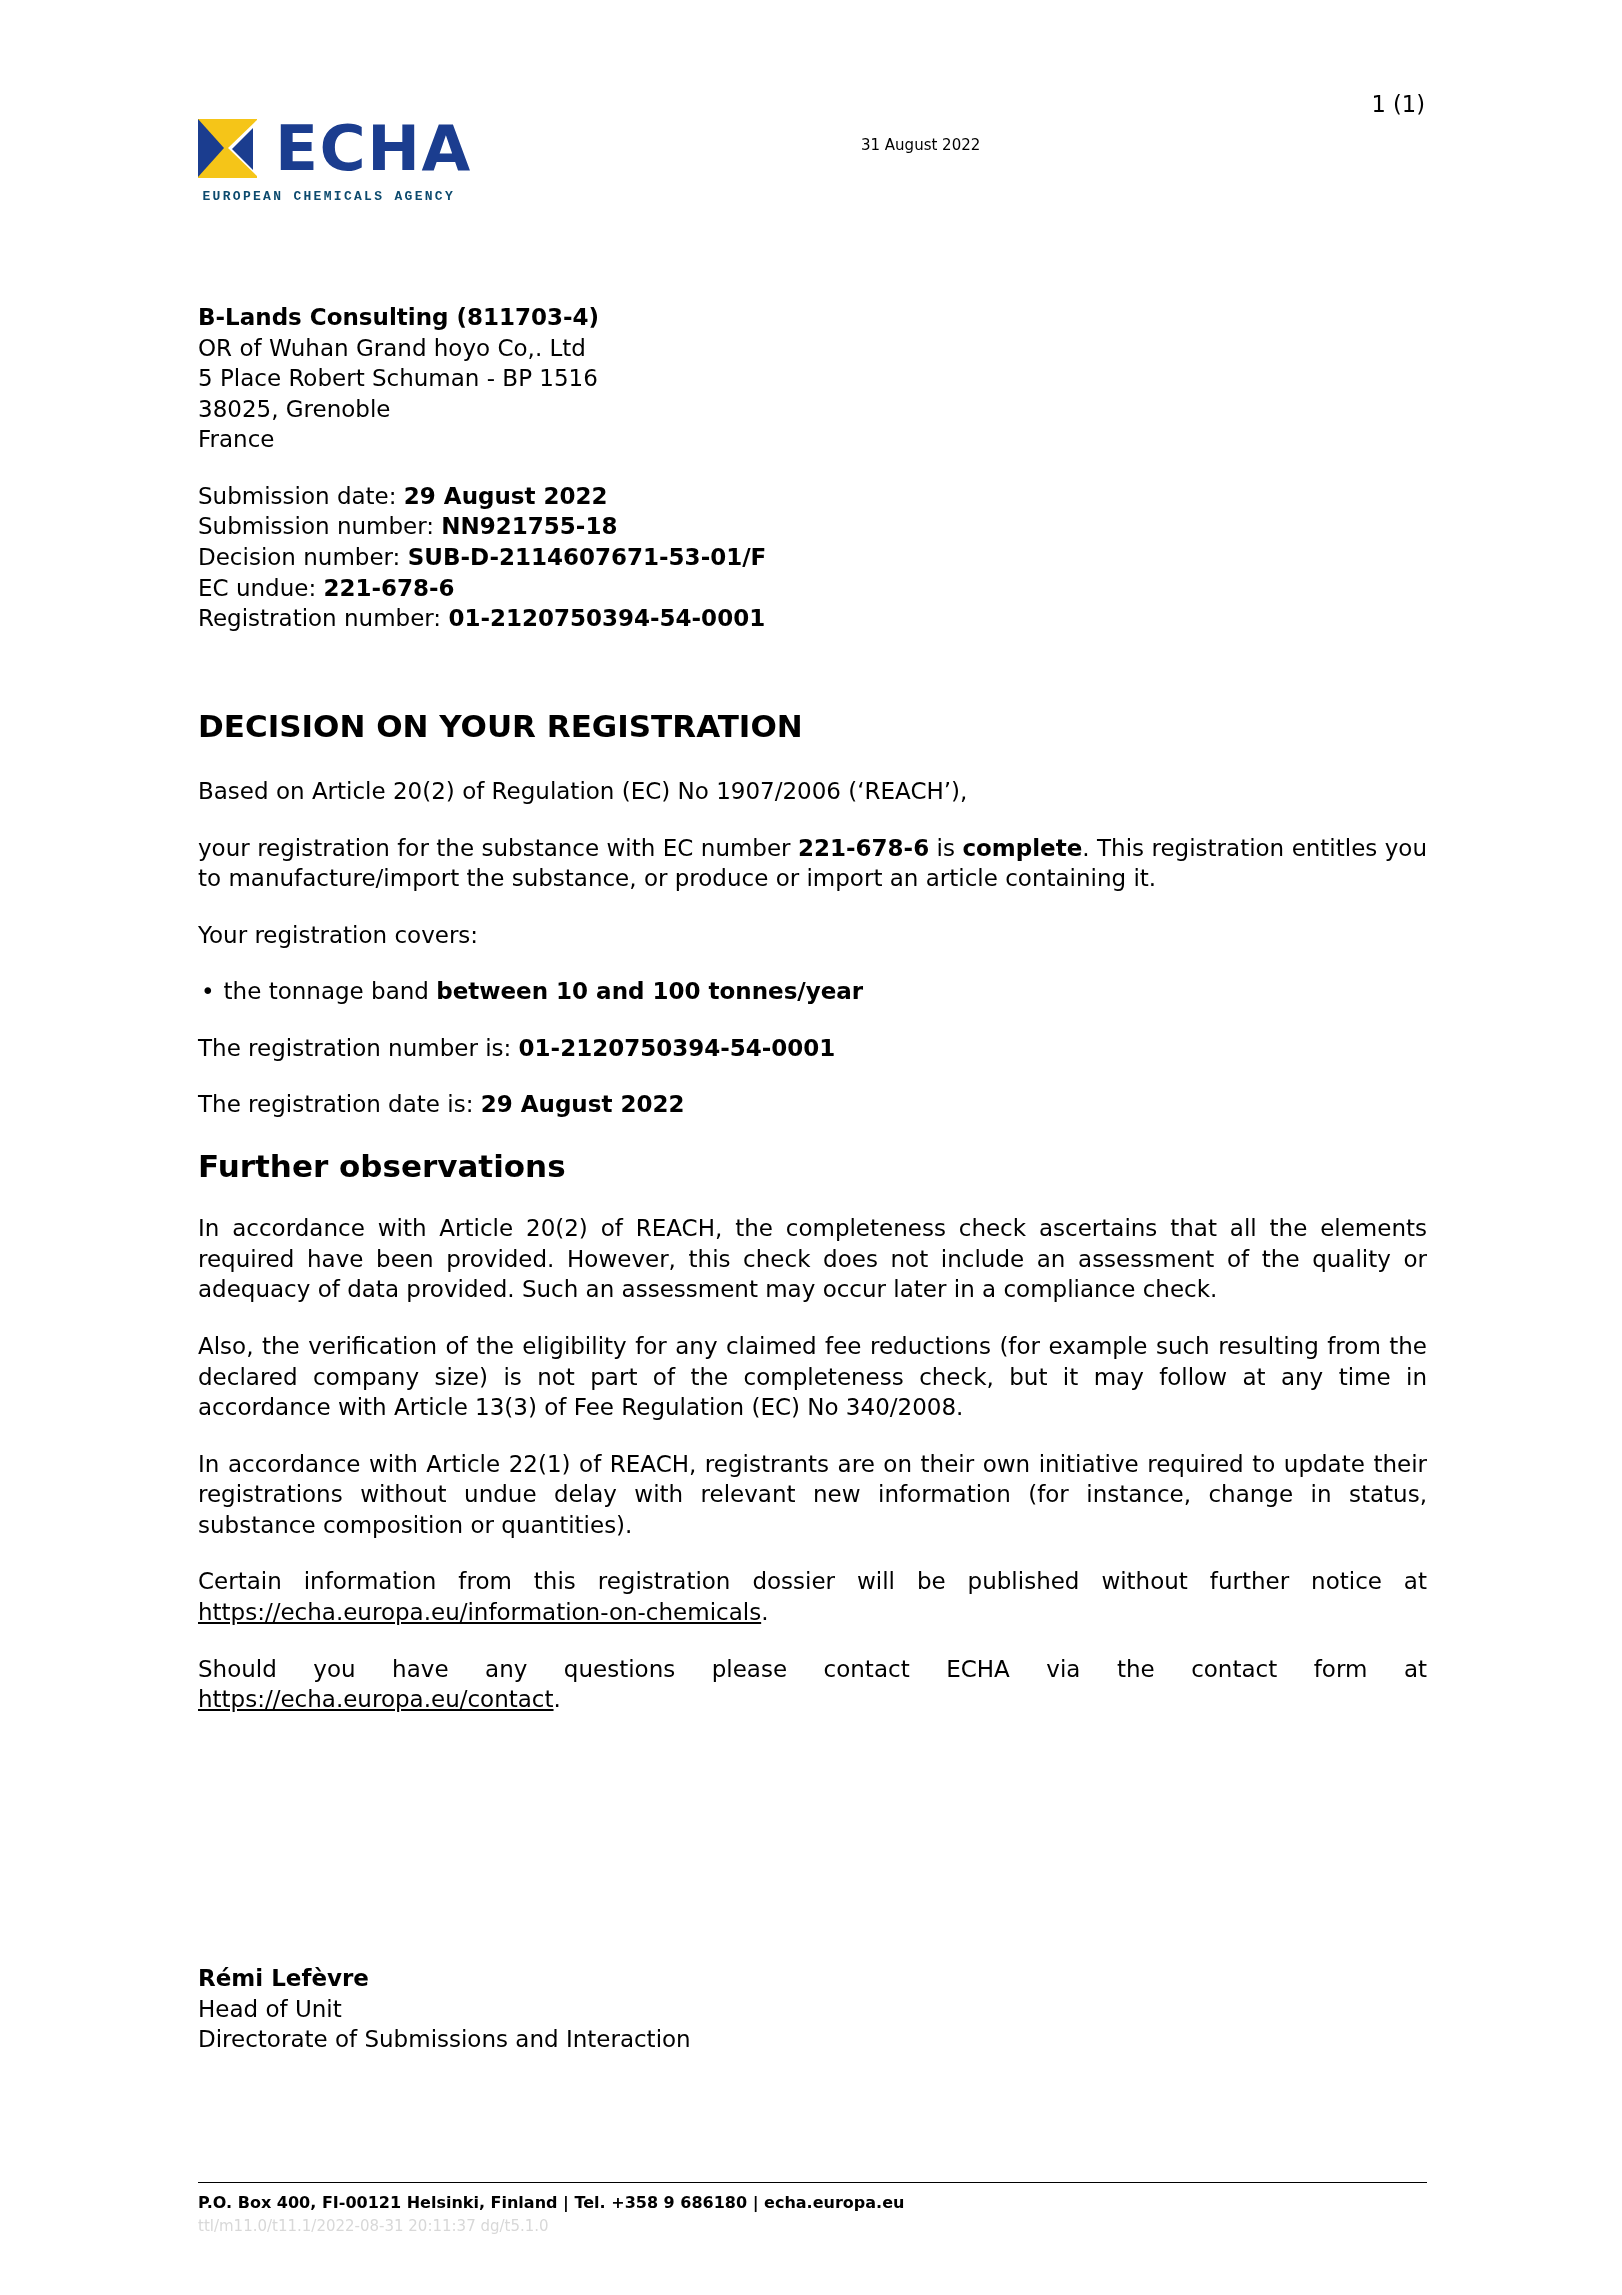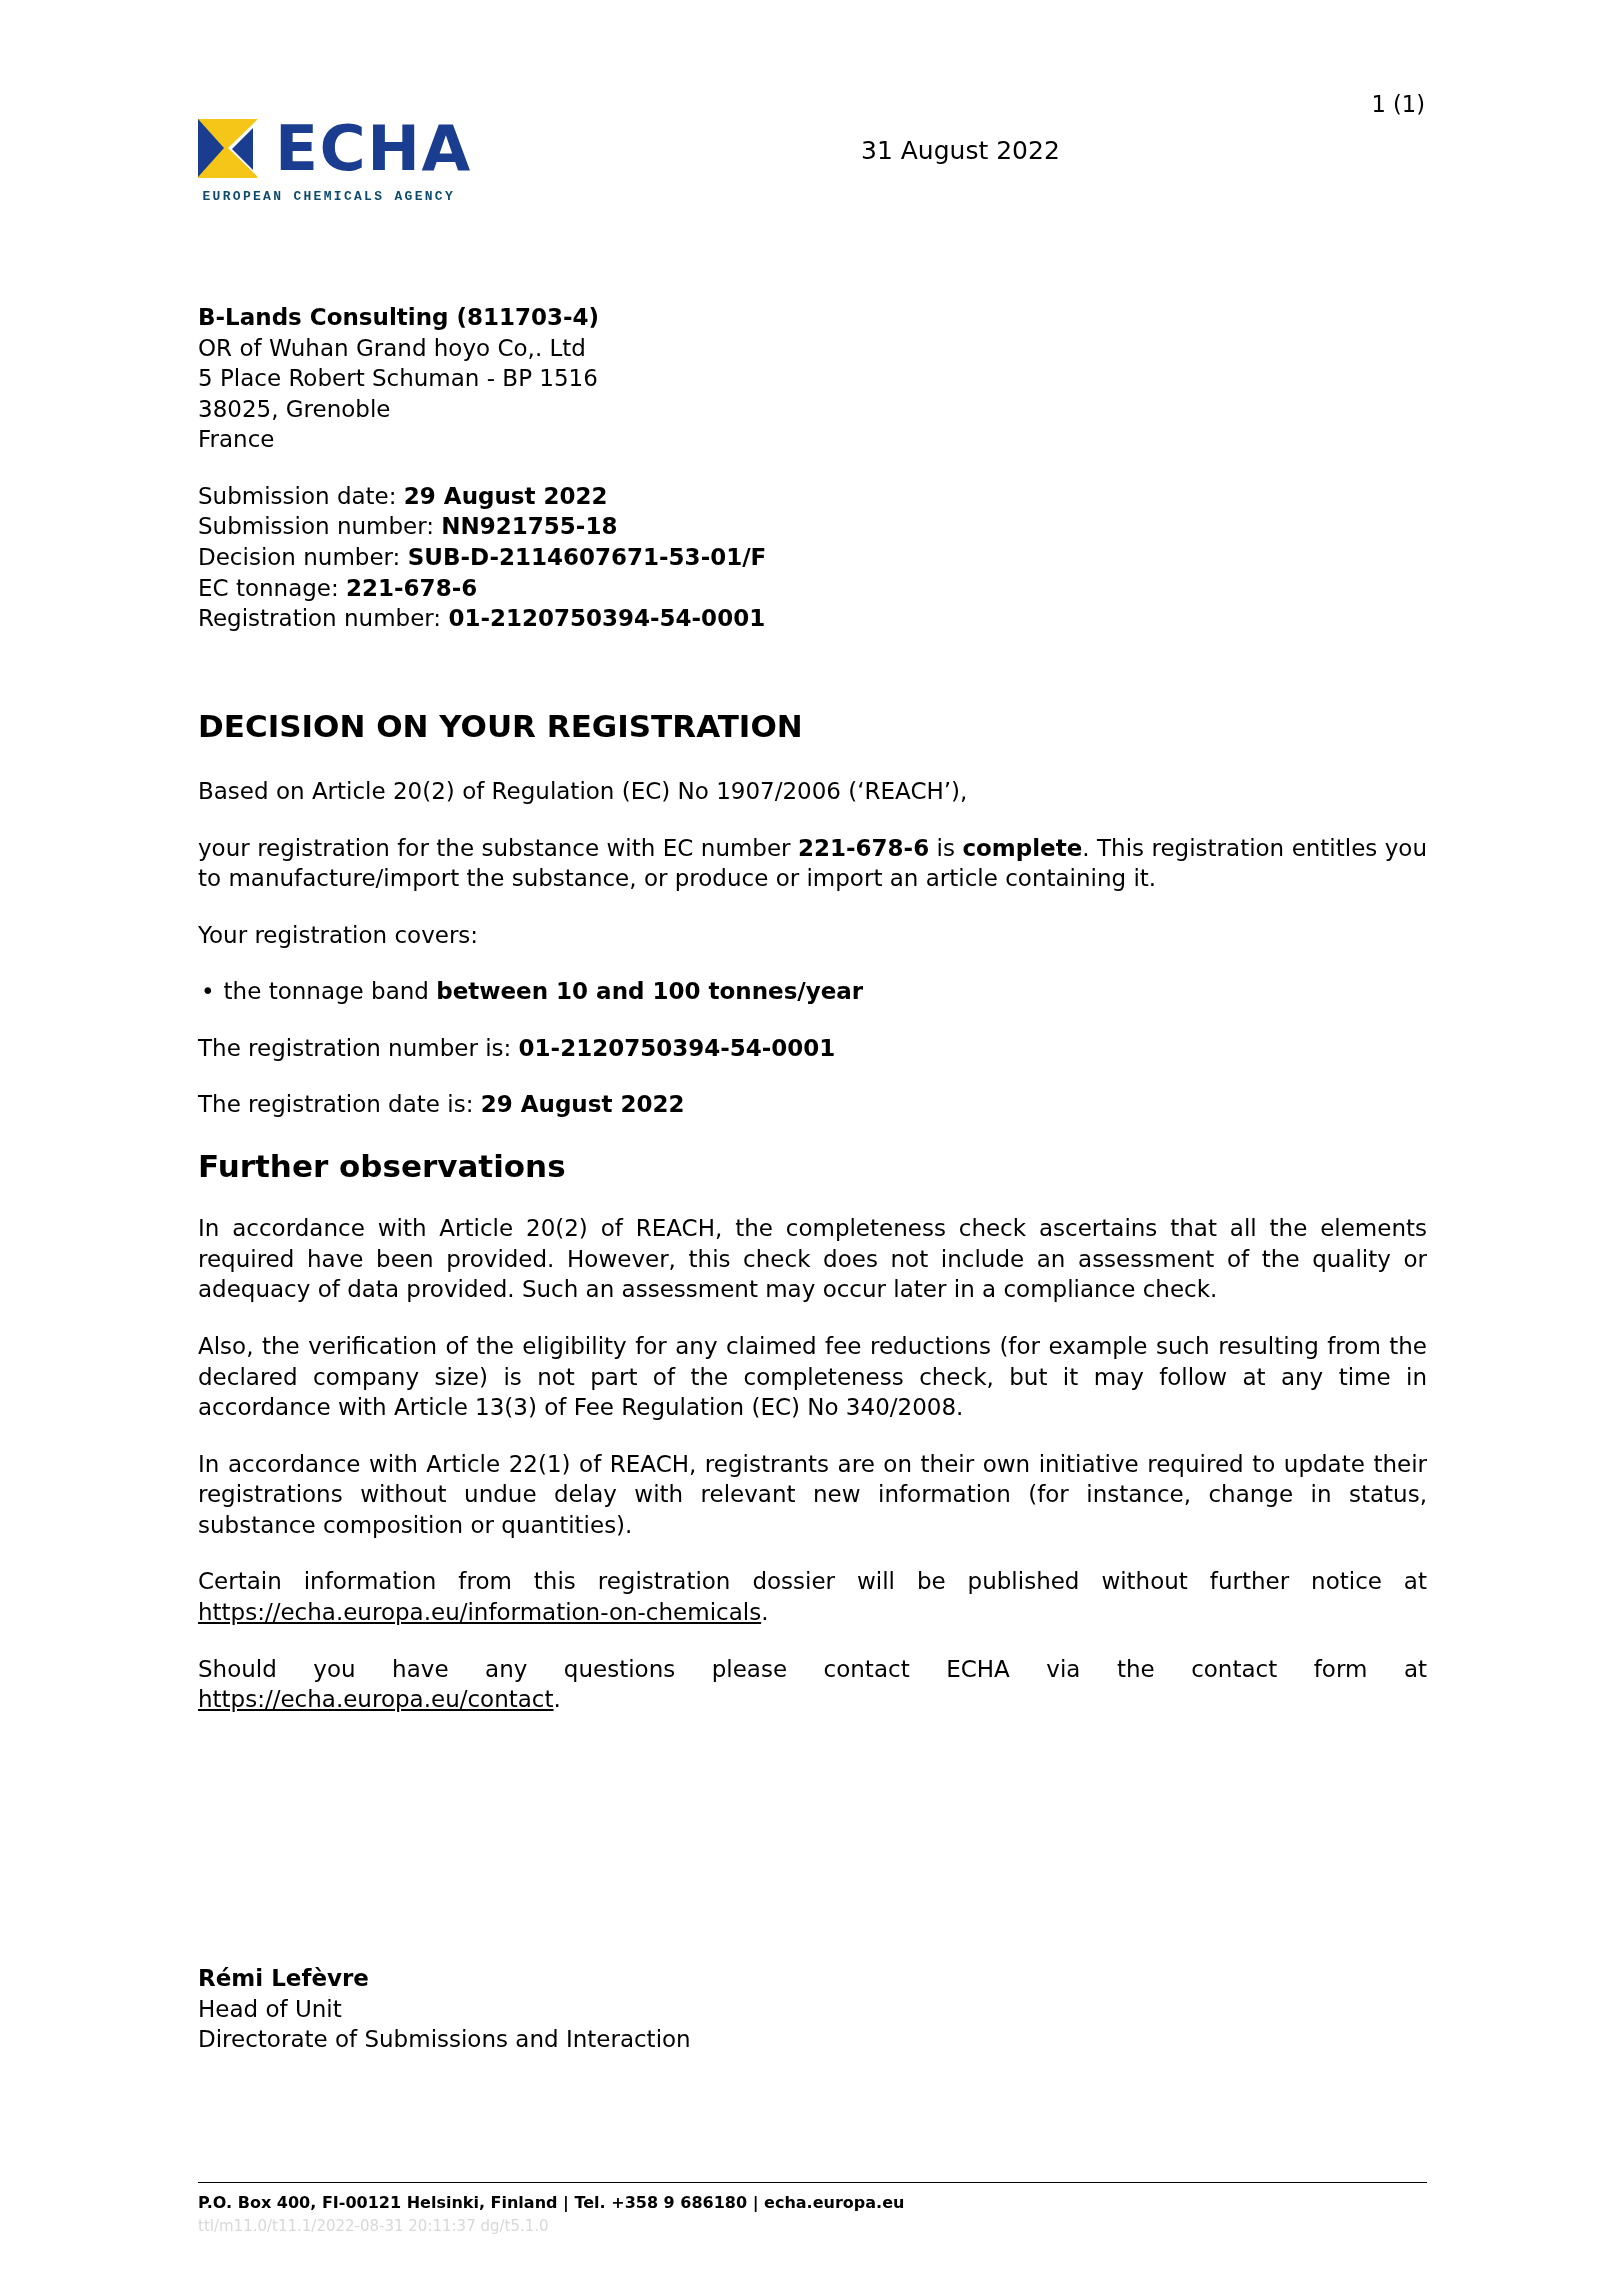--- a/index.html
+++ b/index.html
@@ -100,21 +100,21 @@
     position: absolute;
     right: 198px;
     top: 0;
     font-size: 22.6px;
     text-align: right;
   }
   .doc-date {
     position: absolute;
     left: 861px;
     top: 45px;
-    font-size: 25px;
+    font-size: 15px;
   }
 
   
   .content {
     position: absolute;
     left: 198px;
     top: 302px;
     width: 1229px;
     font-size: 23px;
     line-height: 1.33;
@@ -213,21 +213,21 @@
       <div>
         <span>Submission date: </span><span class="b">29 August 2022</span>
       </div>
       <div>
         <span>Submission number: </span><span class="b">NN921755-18</span>
       </div>
       <div>
         <span>Decision number: </span><span class="b">SUB-D-2114607671-53-01/F</span>
       </div>
       <div>
-        <span>EC tonnage: </span><span class="b">221-678-6</span>
+        <span>EC undue: </span><span class="b">221-678-6</span>
       </div>
       <div>
         <span>Registration number: </span><span class="b">01-2120750394-54-0001</span>
       </div>
     </div>
 
     <div class="gap-lg"></div>
 
     <div class="section-title">DECISION ON YOUR REGISTRATION</div>
 

